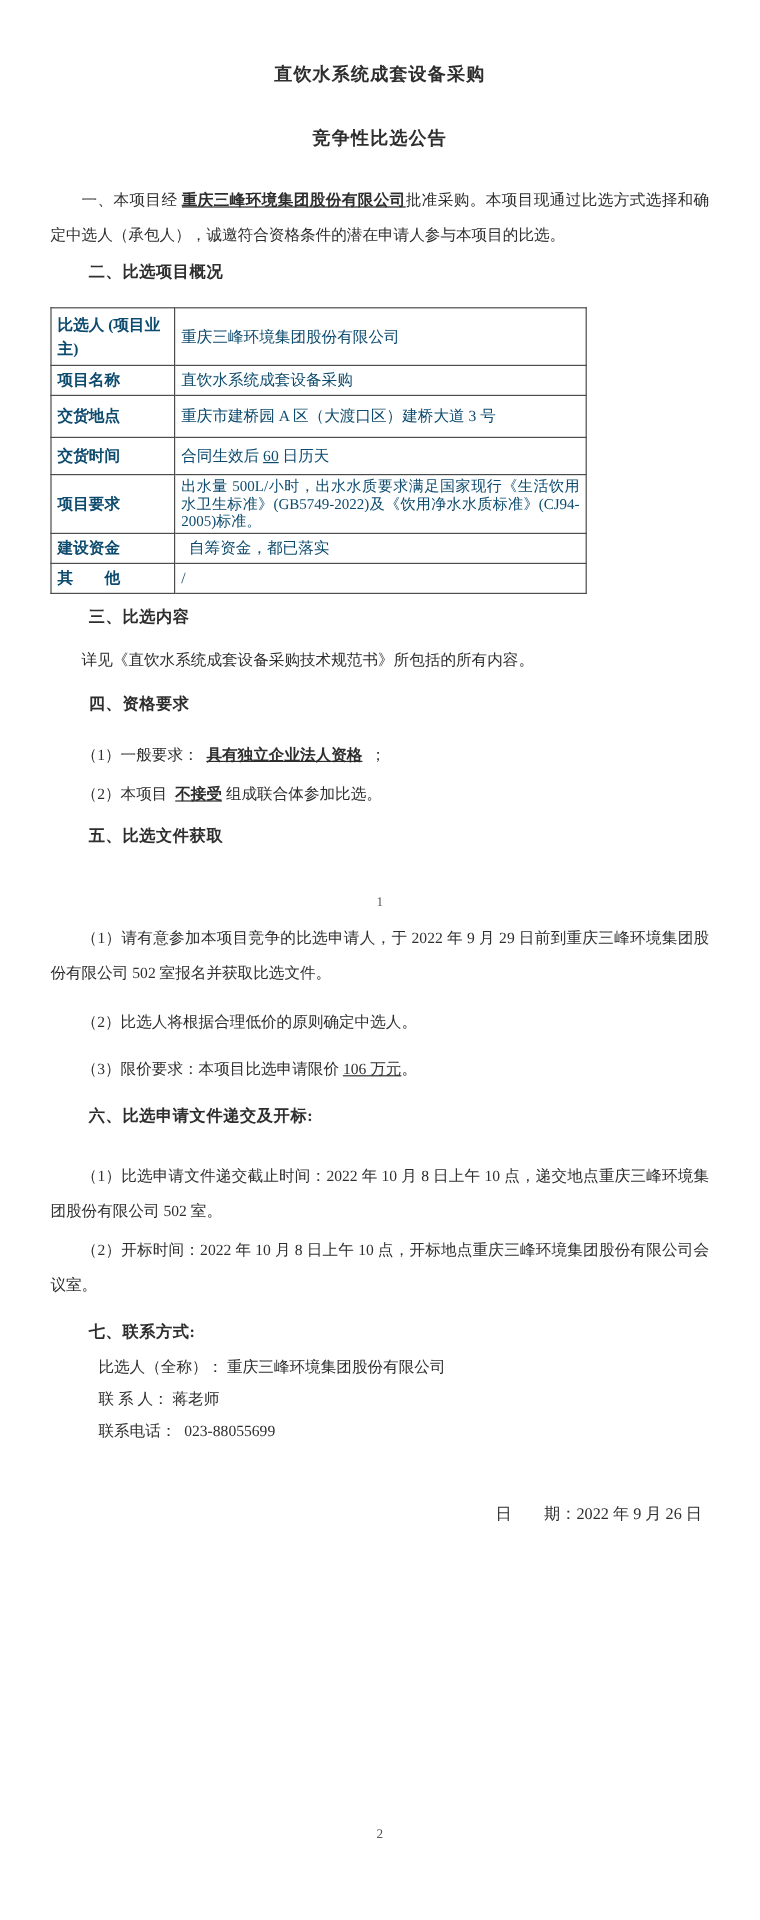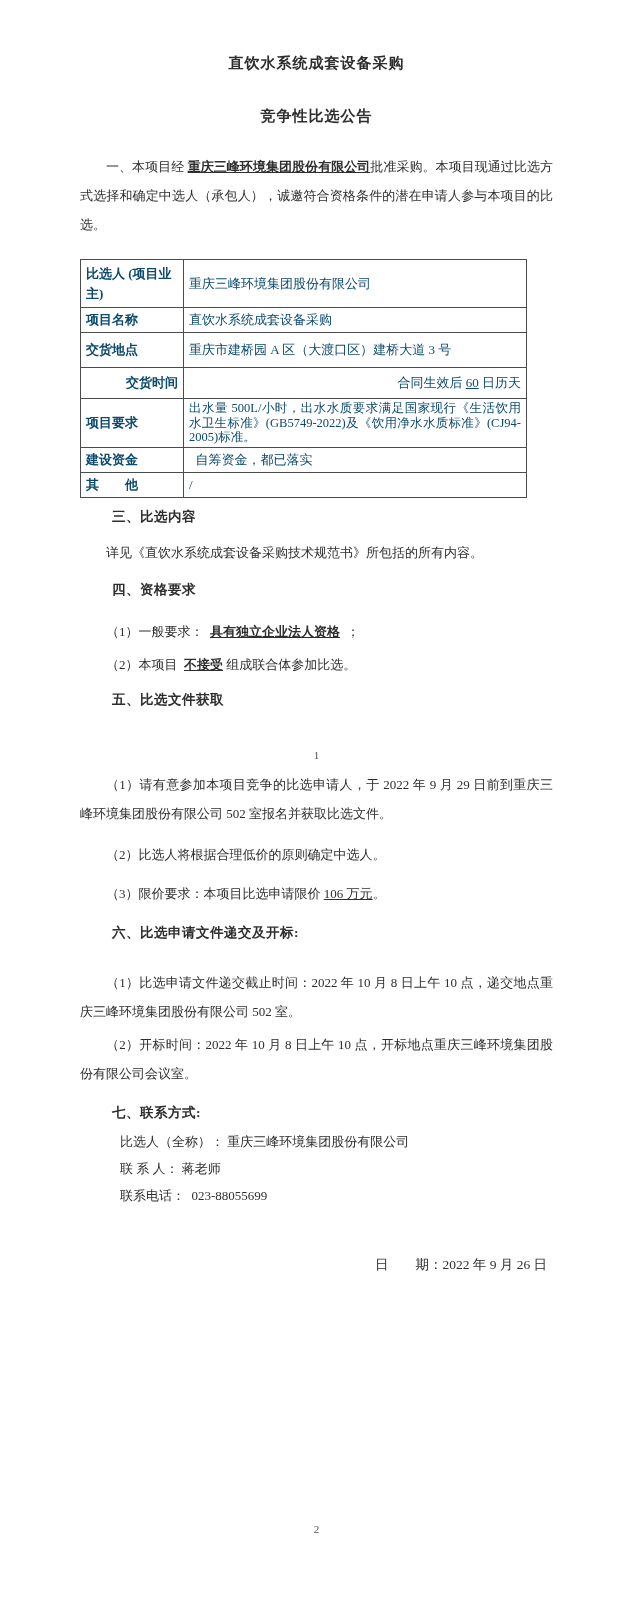--- a/index.html
+++ b/index.html
@@ -6,21 +6,21 @@
   body {
     width:633px; height:1600px;
     background:#ffffff;
     font-family:"Liberation Serif","DejaVu Serif",serif;
     color:#2e2e2e;
     overflow:hidden;
     position:relative;
   }
   .page {
     position:absolute; left:0; top:0; width:633px; height:1600px;
-    padding:0 80px; box-sizing:border-box;
+    padding:0 42px; box-sizing:border-box;
   }
   .doc-title {
     margin-top:55px; text-align:center;
     font-size:15px; font-weight:bold; line-height:17px; letter-spacing:1px;
   }
   .doc-subtitle {
     margin-top:36px; text-align:center;
     font-size:15px; font-weight:bold; line-height:17px; letter-spacing:1px;
   }
   p { margin:0; }
@@ -51,21 +51,21 @@
   table.overview td {
     border:1px solid #4c4c4c;
     padding:2px 5px;
     line-height:20px;
     vertical-align:middle;
     overflow:hidden;
   }
   td.lbl { width:92px; font-weight:bold; }
   tr.r1 td { height:43px; }
   tr.r3 td { height:30px;margin-top:36px; }
-  tr.r4 td { height:26px;text-align:right; }
+  tr.r4 td { height:26px; }
   tr.r5 td.val { line-height:14.5px; font-size:12.5px; text-align:justify;margin-left:40px; }
   tr.r5 td { height:42px; }
   tr.r6 td { height:17px; }
   tr.r7 td { height:17px; }
   td.indent-half { text-indent:0.5em; }
 
   .pg3-body { margin-top:12px; }
   .item { margin-top:4px; }
   .i41 { margin-top:18px; }
   .i42 { margin-top:4px; }
@@ -95,20 +95,21 @@
 </head>
 <body>
 
 <div class="page">
 
   <div class="doc-title">直饮水系统成套设备采购</div>
   <div class="doc-subtitle">竞争性比选公告</div>
 
   <p class="para intro"><span>一、本项目经 </span><span class="bu">重庆三峰环境集团股份有限公司</span><span>批准采购。本项目现通过比选方式选择和确定中选人（承包人），诚邀符合资格条件的潜在申请人参与本项目的比选。</span></p>
 
+  <div class="h h2">二、比选项目概况</div>
 
   <table class="overview">
     <tbody>
         <tr class="r1">
       <td class="lbl">比选人 (项目业主)</td>
       <td class="val">重庆三峰环境集团股份有限公司</td>
     </tr>
     <tr class="r2">
       <td class="lbl">项目名称</td>
       <td class="val">直饮水系统成套设备采购</td>

